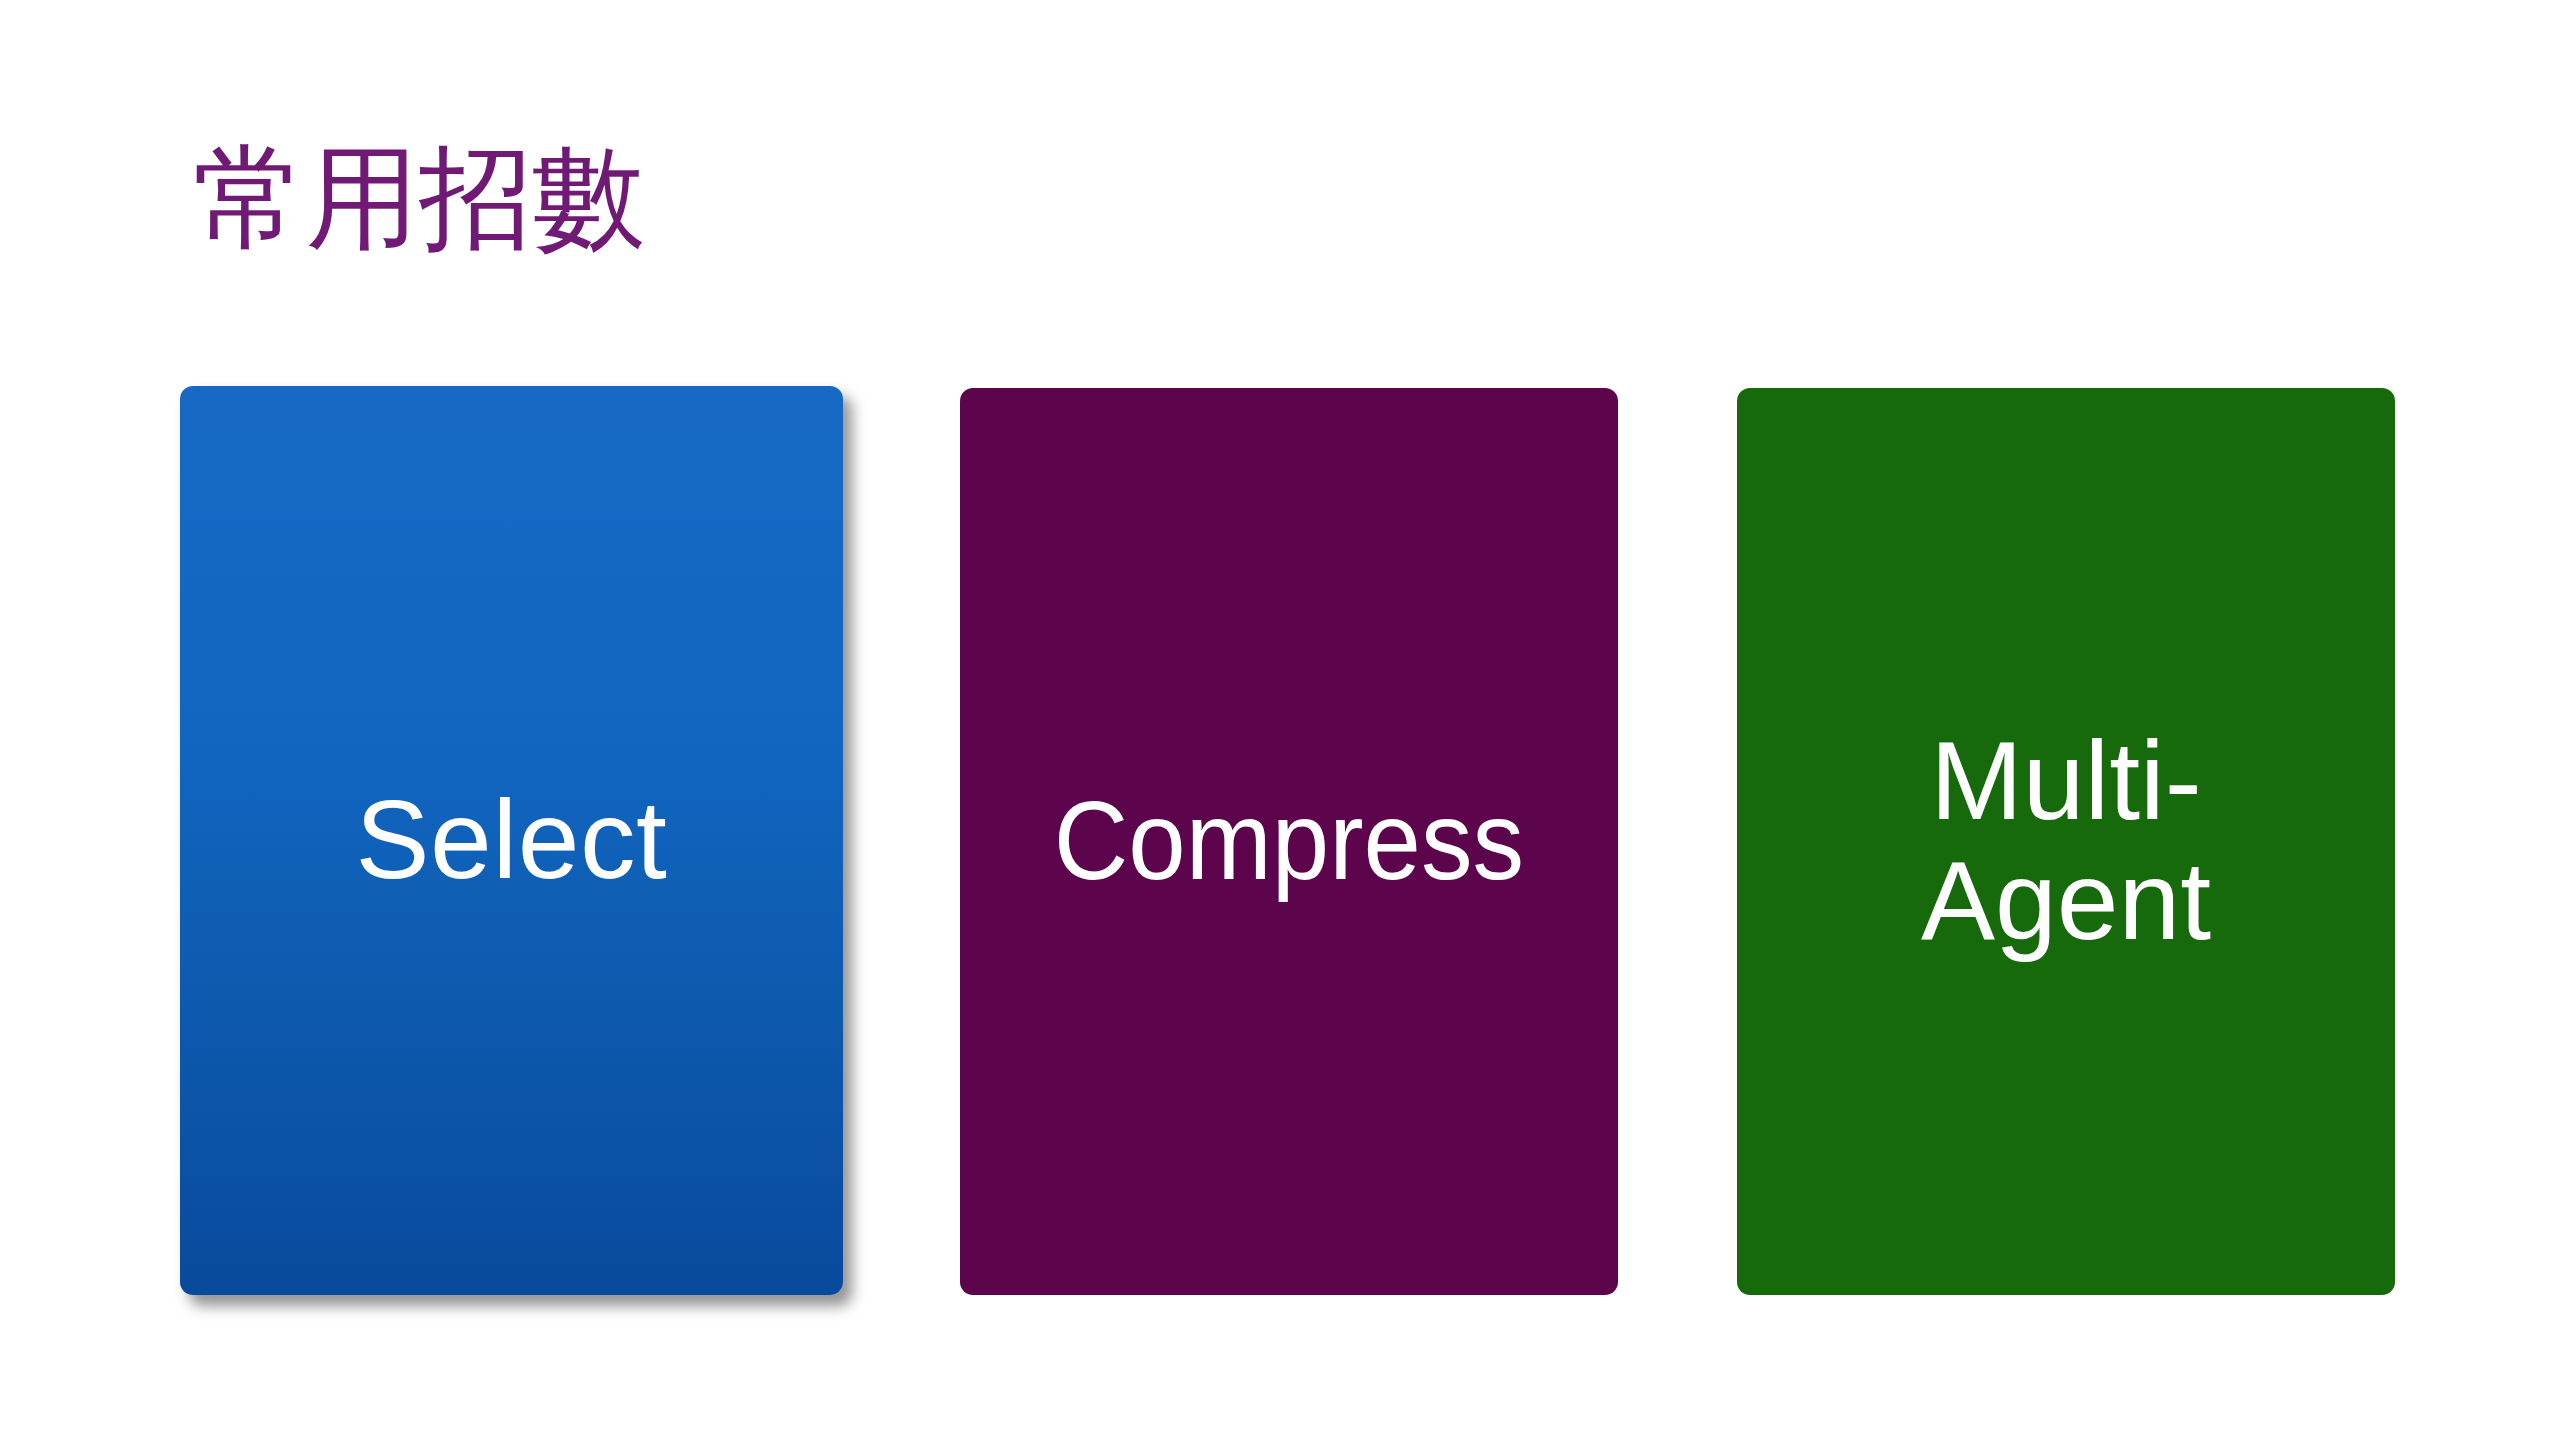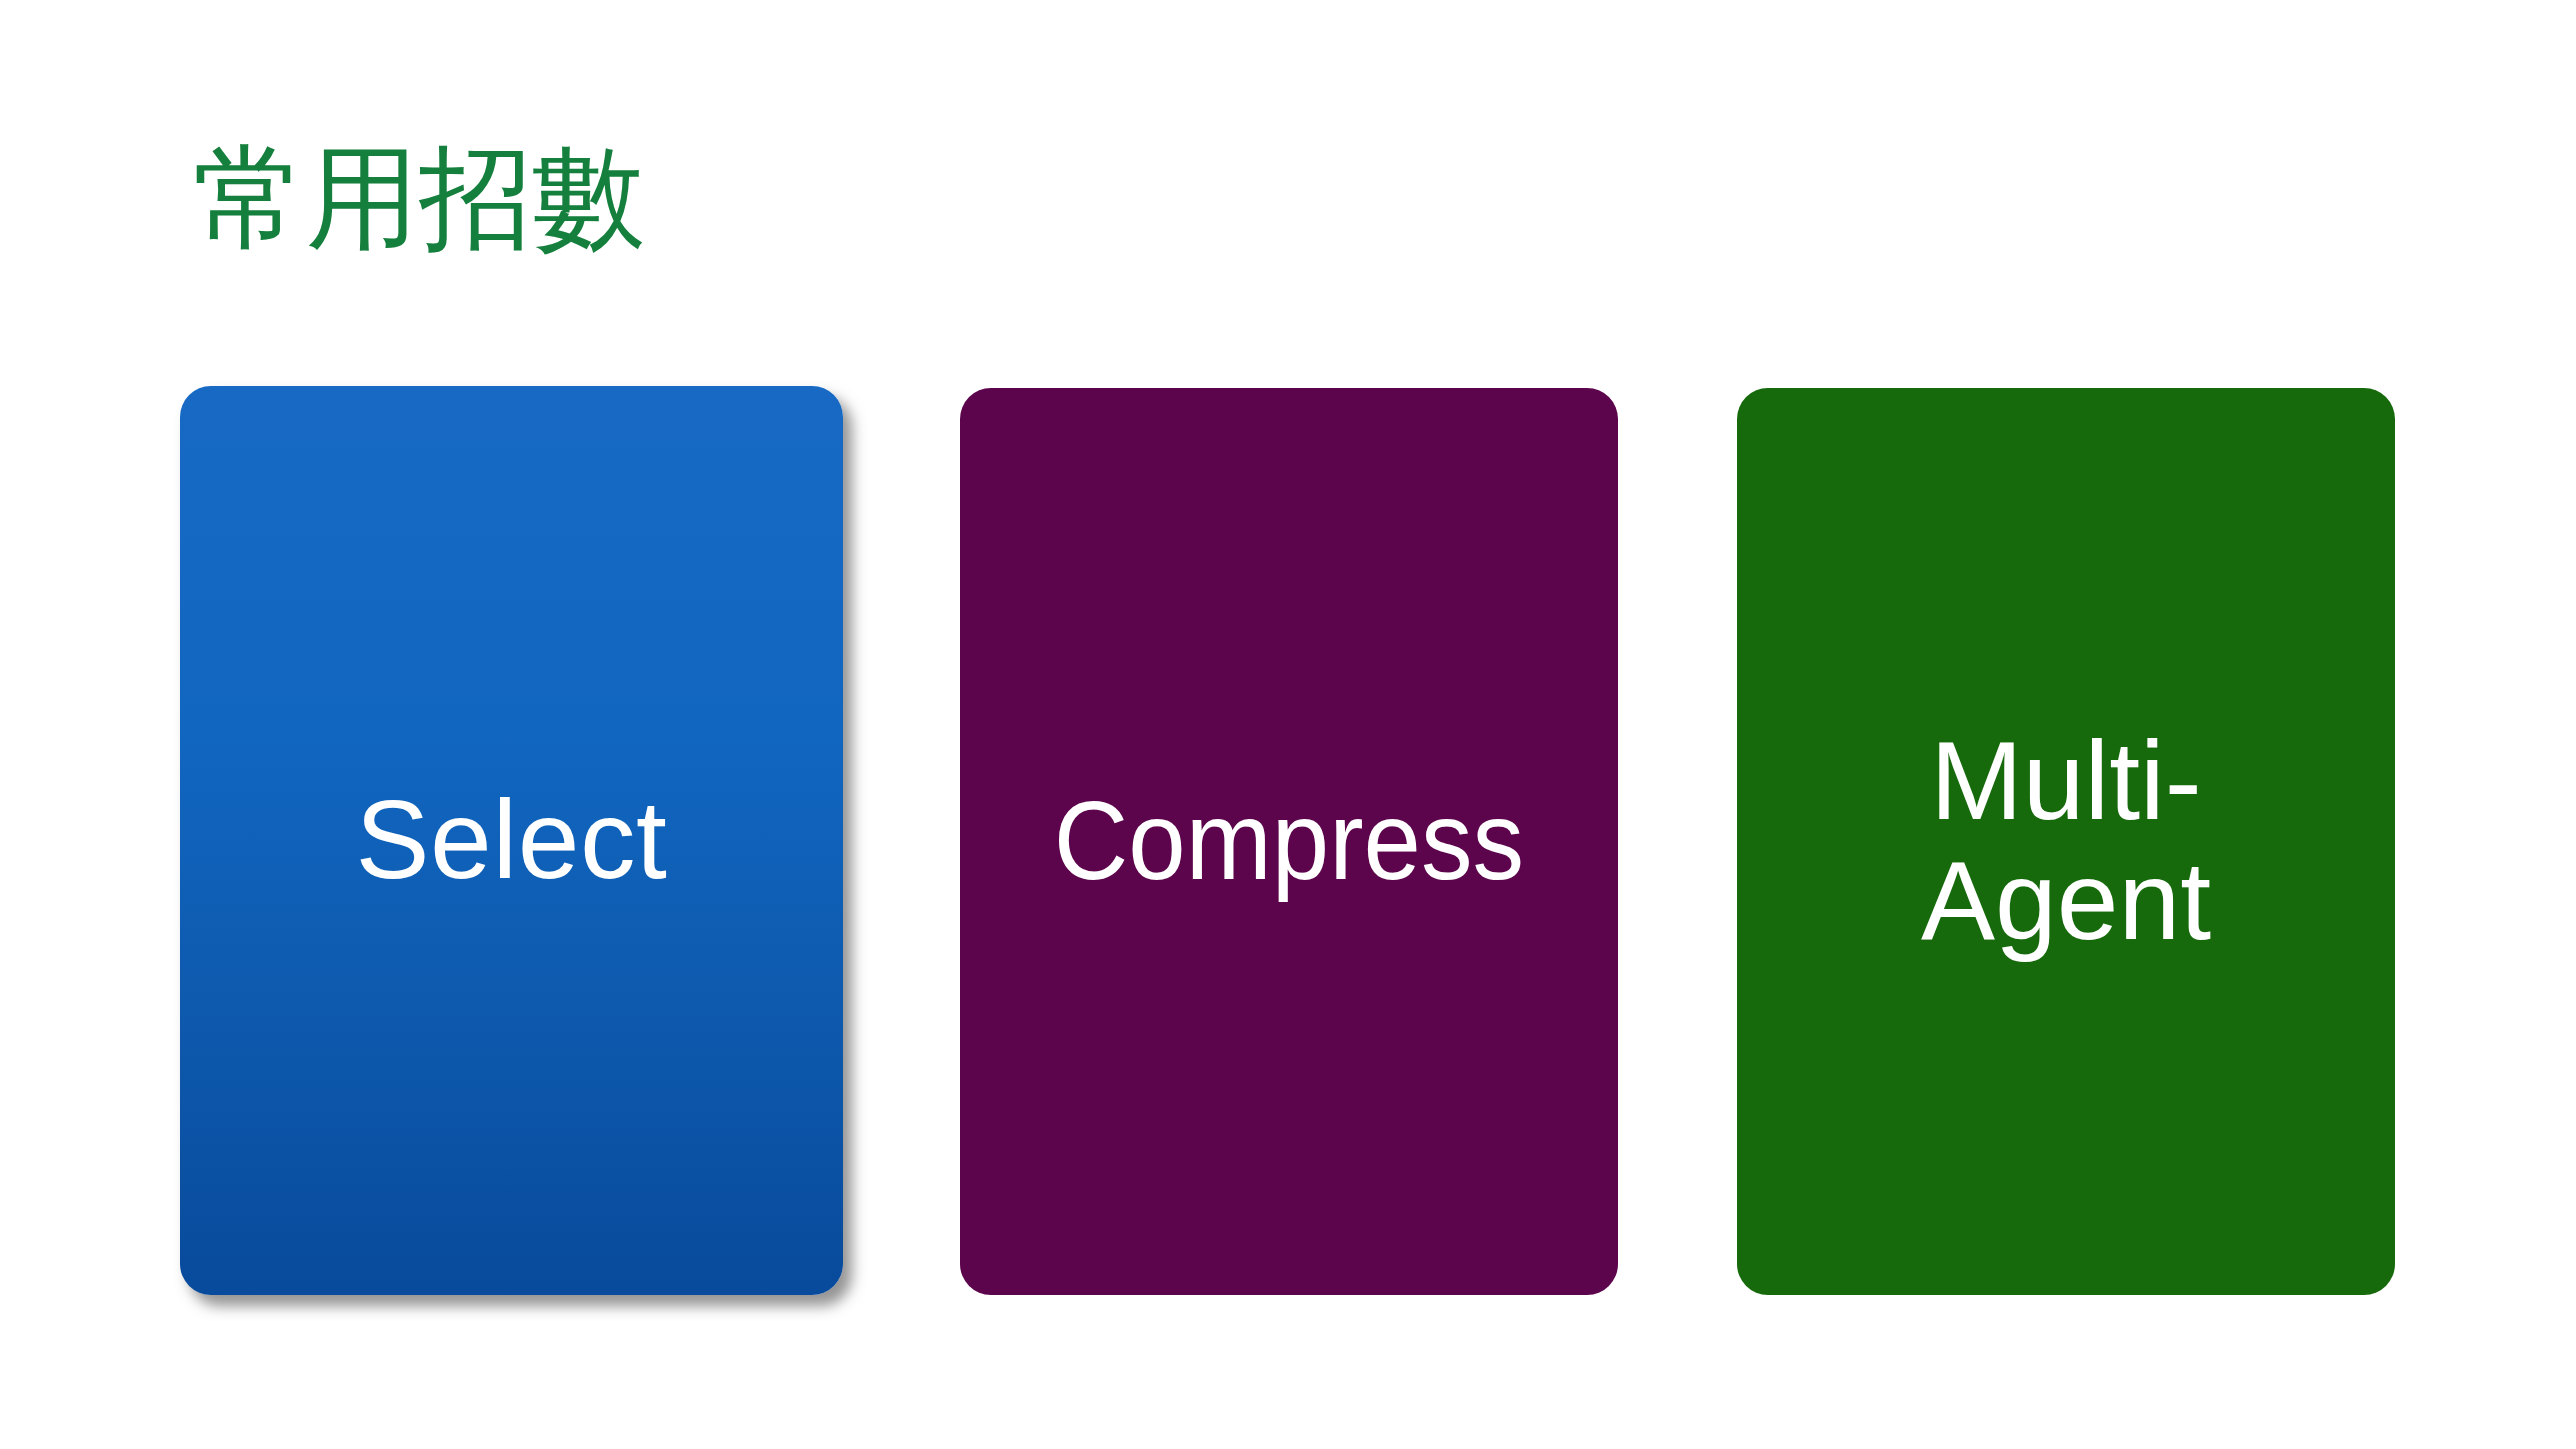--- a/index.html
+++ b/index.html
@@ -22,39 +22,39 @@
   }
 
   
   .slide-title {
     position: absolute;
     left: 193px;
     top: 137px;
     font-size: 113px;
     line-height: 1.08;
     font-weight: 400;
-    color: #15803d;
+    color: #701a75;
     letter-spacing: 0px;
     white-space: nowrap;
     font-family: "DejaVu Sans", "Liberation Sans", sans-serif;
   }
 
   
   .card-row {
     position: absolute;
     left: 0;
     top: 0;
     width: 2576px;
     height: 1449px;
   }
 
   .card {
     position: absolute;
     box-sizing: border-box;
-    border-radius: 31px;
+    border-radius: 13px;
     display: flex;
     align-items: center;
     justify-content: center;
     text-align: center;
     color: #ffffff;
     overflow: hidden;
   }
 
   .card-label {
     display: block;

